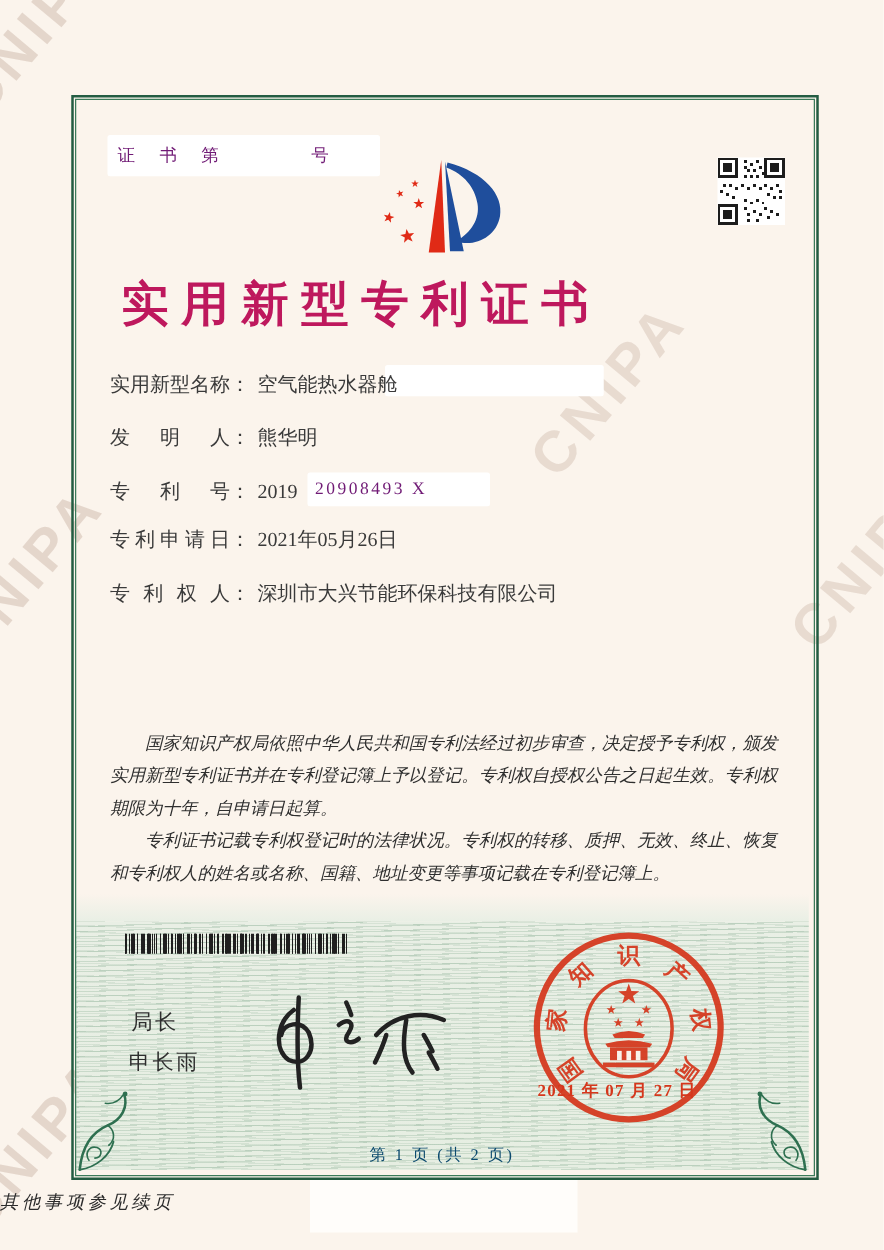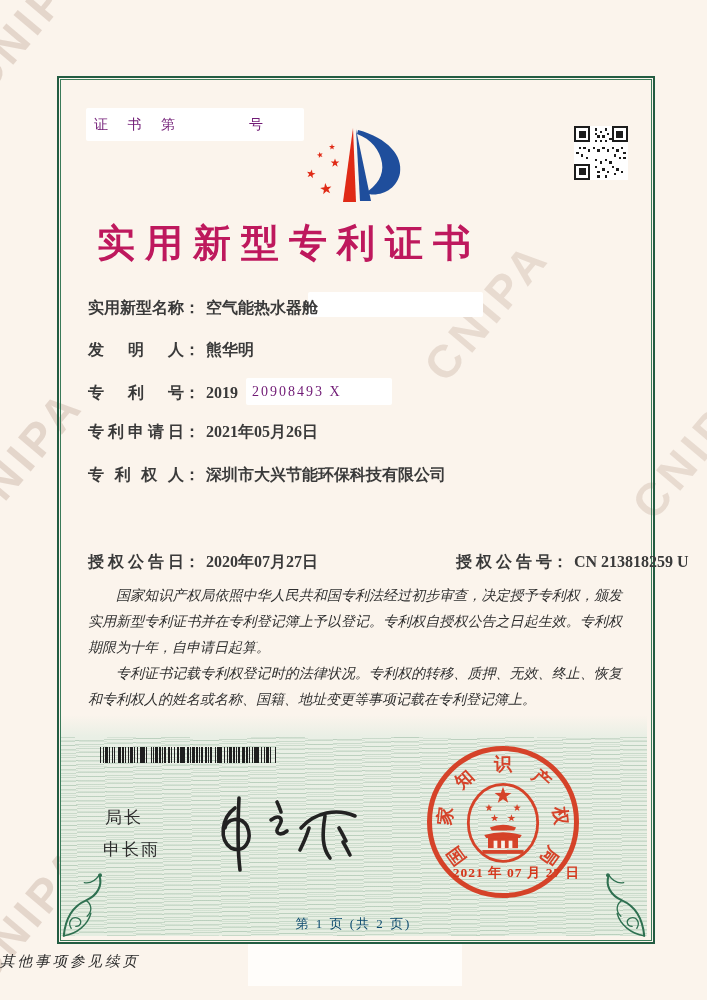--- a/index.html
+++ b/index.html
@@ -56,21 +56,21 @@
   .rb-patent{left:246px;top:378px;width:146px;height:27px;}
   .g-patent{left:252px;top:384px;font-size:14px;letter-spacing:2px;z-index:10;}
   .qr{position:absolute;left:574px;top:126px;width:54px;height:54px;z-index:10;background:#fff;}
   .logo{position:absolute;left:280px;top:113px;width:150px;height:112px;z-index:10;}
   .title{
     position:absolute;left:0;top:218px;width:568px;z-index:10;
     text-align:center;font-size:38px;font-weight:700;color:#be185d;
     letter-spacing:10px;text-indent:10px;
   }
   
-  .field-row{position:absolute;left:88px;z-index:10;font-size:16px;color:#3a3a3a;white-space:nowrap;font-weight:bold;}
+  .field-row{position:absolute;left:88px;z-index:10;font-size:16px;color:#3a3a3a;white-space:nowrap;}
   .lbl{display:inline-block;width:96px;text-align:justify;text-align-last:justify;vertical-align:bottom;}
   .colon{display:inline-block;}
   .val{display:inline-block;margin-left:2px;}
   .r1{top:298px;}.r2{top:340px;}.r3{top:383px;}.r4{top:422px;}
   .r5{top:465px;}.r6{top:509px;}.r7{top:552px;}
   .grant-no{position:absolute;left:368px;top:0;}
   
   .body-text{
     position:absolute;left:88px;top:583px;width:534px;z-index:10;
     font-size:14px;line-height:26px;color:#2f2f2f;
@@ -106,21 +106,21 @@
   .sc0{transform:translate(-50%,-50%) rotate(-126deg) translateY(-58px);}
   .sc1{transform:translate(-50%,-50%) rotate(-84deg)  translateY(-58px);}
   .sc2{transform:translate(-50%,-50%) rotate(-42deg)  translateY(-58px);}
   .sc3{transform:translate(-50%,-50%) rotate(0deg)    translateY(-58px);}
   .sc4{transform:translate(-50%,-50%) rotate(42deg)   translateY(-58px);}
   .sc5{transform:translate(-50%,-50%) rotate(84deg)   translateY(-58px);}
   .sc6{transform:translate(-50%,-50%) rotate(126deg)  translateY(-58px);}
   .emblem{position:absolute;left:26px;top:20px;}
   .seal-date{
     position:absolute;left:430px;top:864px;width:150px;z-index:12;
-    text-align:right;color:#d5371c;font-size:13.5px;font-weight:700;
+    text-align:left;color:#d5371c;font-size:13.5px;font-weight:700;
     letter-spacing:1px;white-space:nowrap;
   }
   
   .page-info{
     position:absolute;left:0;top:915px;width:707px;z-index:10;
     text-align:center;font-size:13px;color:#0c4a6e;letter-spacing:2px;
   }
   .white-patch{position:absolute;left:248px;top:942px;width:214px;height:44px;background:#fffdfa;z-index:3;}
   .note{
     position:absolute;left:0;top:952px;width:707px;z-index:10;
@@ -259,28 +259,20 @@
     <span class="lbl">专利申请日</span><span class="colon">：</span>
     <span class="val">2021年05月26日</span>
   </div>
 
   <div class="field-row r5">
     <span class="lbl">专利权人</span><span class="colon">：</span>
     <span class="val">深圳市大兴节能环保科技有限公司</span>
   </div>
 
 
-  <div class="field-row r7">
-    <span class="lbl">授权公告日</span><span class="colon">：</span>
-    <span class="val">2020年07月27日</span>
-    <span class="grant-no">
-      <span class="lbl">授权公告号</span><span class="colon">：</span>
-      <span class="val">CN 213818259 U</span>
-    </span>
-  </div>
 
   <div class="body-text">
     <p>国家知识产权局依照中华人民共和国专利法经过初步审查，决定授予专利权，颁发实用新型专利证书并在专利登记簿上予以登记。专利权自授权公告之日起生效。专利权期限为十年，自申请日起算。</p>
     <p>专利证书记载专利权登记时的法律状况。专利权的转移、质押、无效、终止、恢复和专利权人的姓名或名称、国籍、地址变更等事项记载在专利登记簿上。</p>
   </div>
 
   <div class="barcode"></div>
 
   <div class="sig-role">局长</div>
   <div class="sig-name">申长雨</div>

